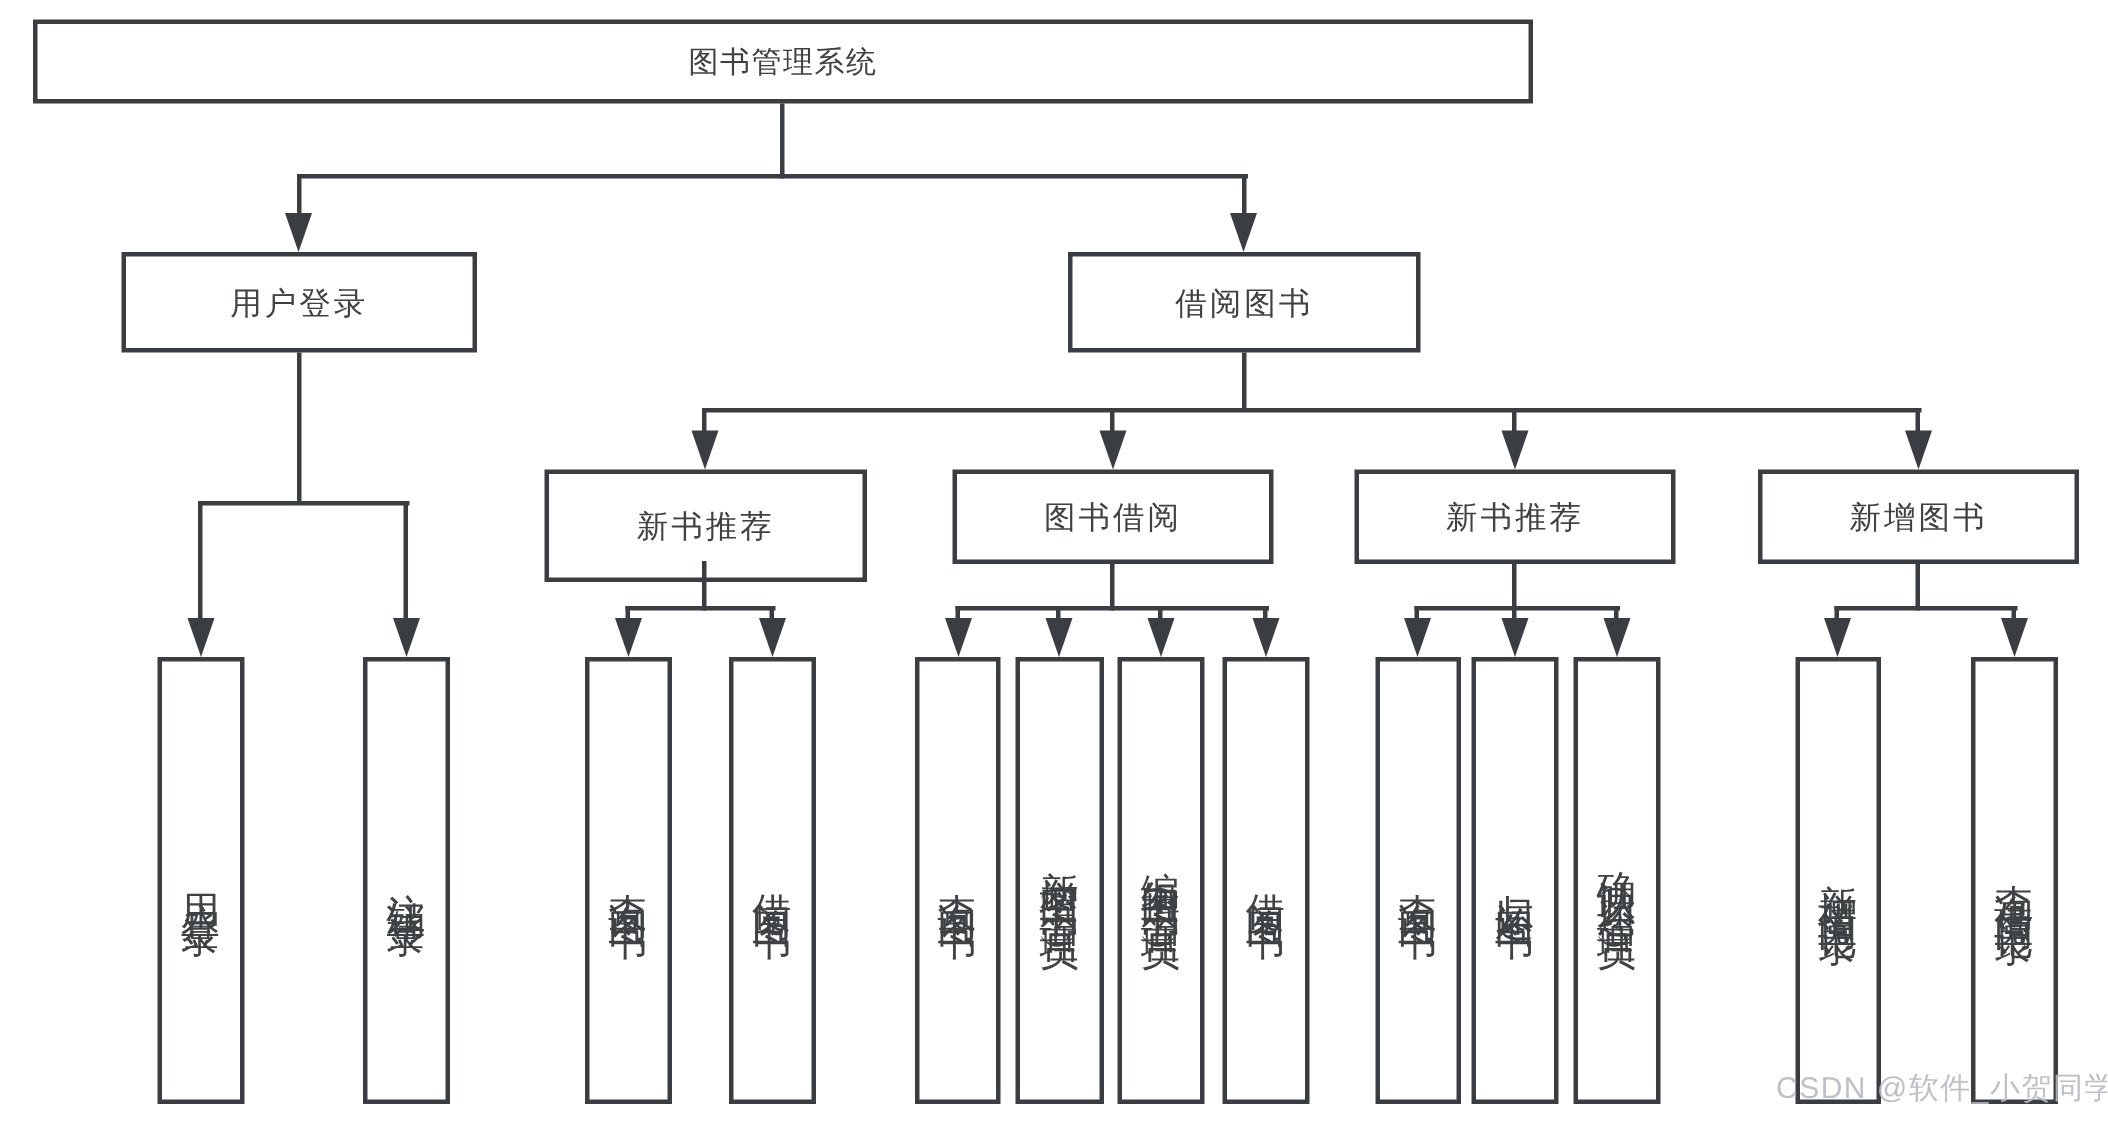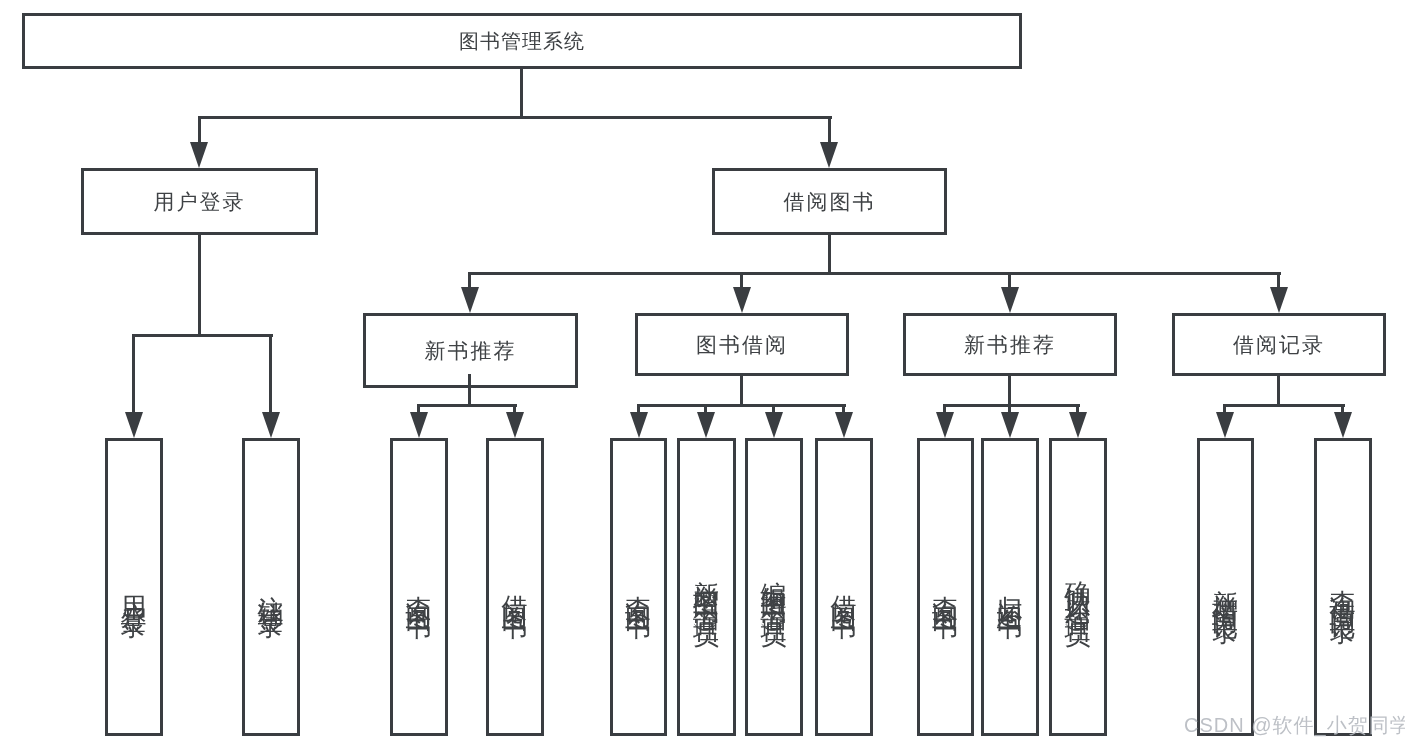--- a/index.html
+++ b/index.html
@@ -102,21 +102,21 @@
   <i class="vl" style="left:740px;top:272px;height:18px"></i>
   <i class="ah" style="left:733px;top:287px"></i>
   <i class="vl" style="left:1008px;top:272px;height:18px"></i>
   <i class="ah" style="left:1001px;top:287px"></i>
   <i class="vl" style="left:1277px;top:272px;height:18px"></i>
   <i class="ah" style="left:1270px;top:287px"></i>
 
   <div class="box hbox" style="left:363px;top:313px;width:215px;height:75px">新书推荐</div>
   <div class="box hbox" style="left:635px;top:313px;width:214px;height:63px">图书借阅</div>
   <div class="box hbox" style="left:903px;top:313px;width:214px;height:63px">新书推荐</div>
-  <div class="box hbox" style="left:1172px;top:313px;width:214px;height:63px">借阅记录</div>
+  <div class="box hbox" style="left:1172px;top:313px;width:214px;height:63px">新增图书</div>
 
   <i class="vl" style="left:468px;top:374px;height:33px"></i>
   <i class="vl" style="left:740px;top:374px;height:33px"></i>
   <i class="vl" style="left:1008px;top:374px;height:33px"></i>
   <i class="vl" style="left:1277px;top:374px;height:33px"></i>
 
   <i class="hl" style="left:417px;top:404px;width:100px"></i>
   <i class="hl" style="left:637px;top:404px;width:209px"></i>
   <i class="hl" style="left:943px;top:404px;width:137px"></i>
   <i class="hl" style="left:1223px;top:404px;width:122px"></i>

